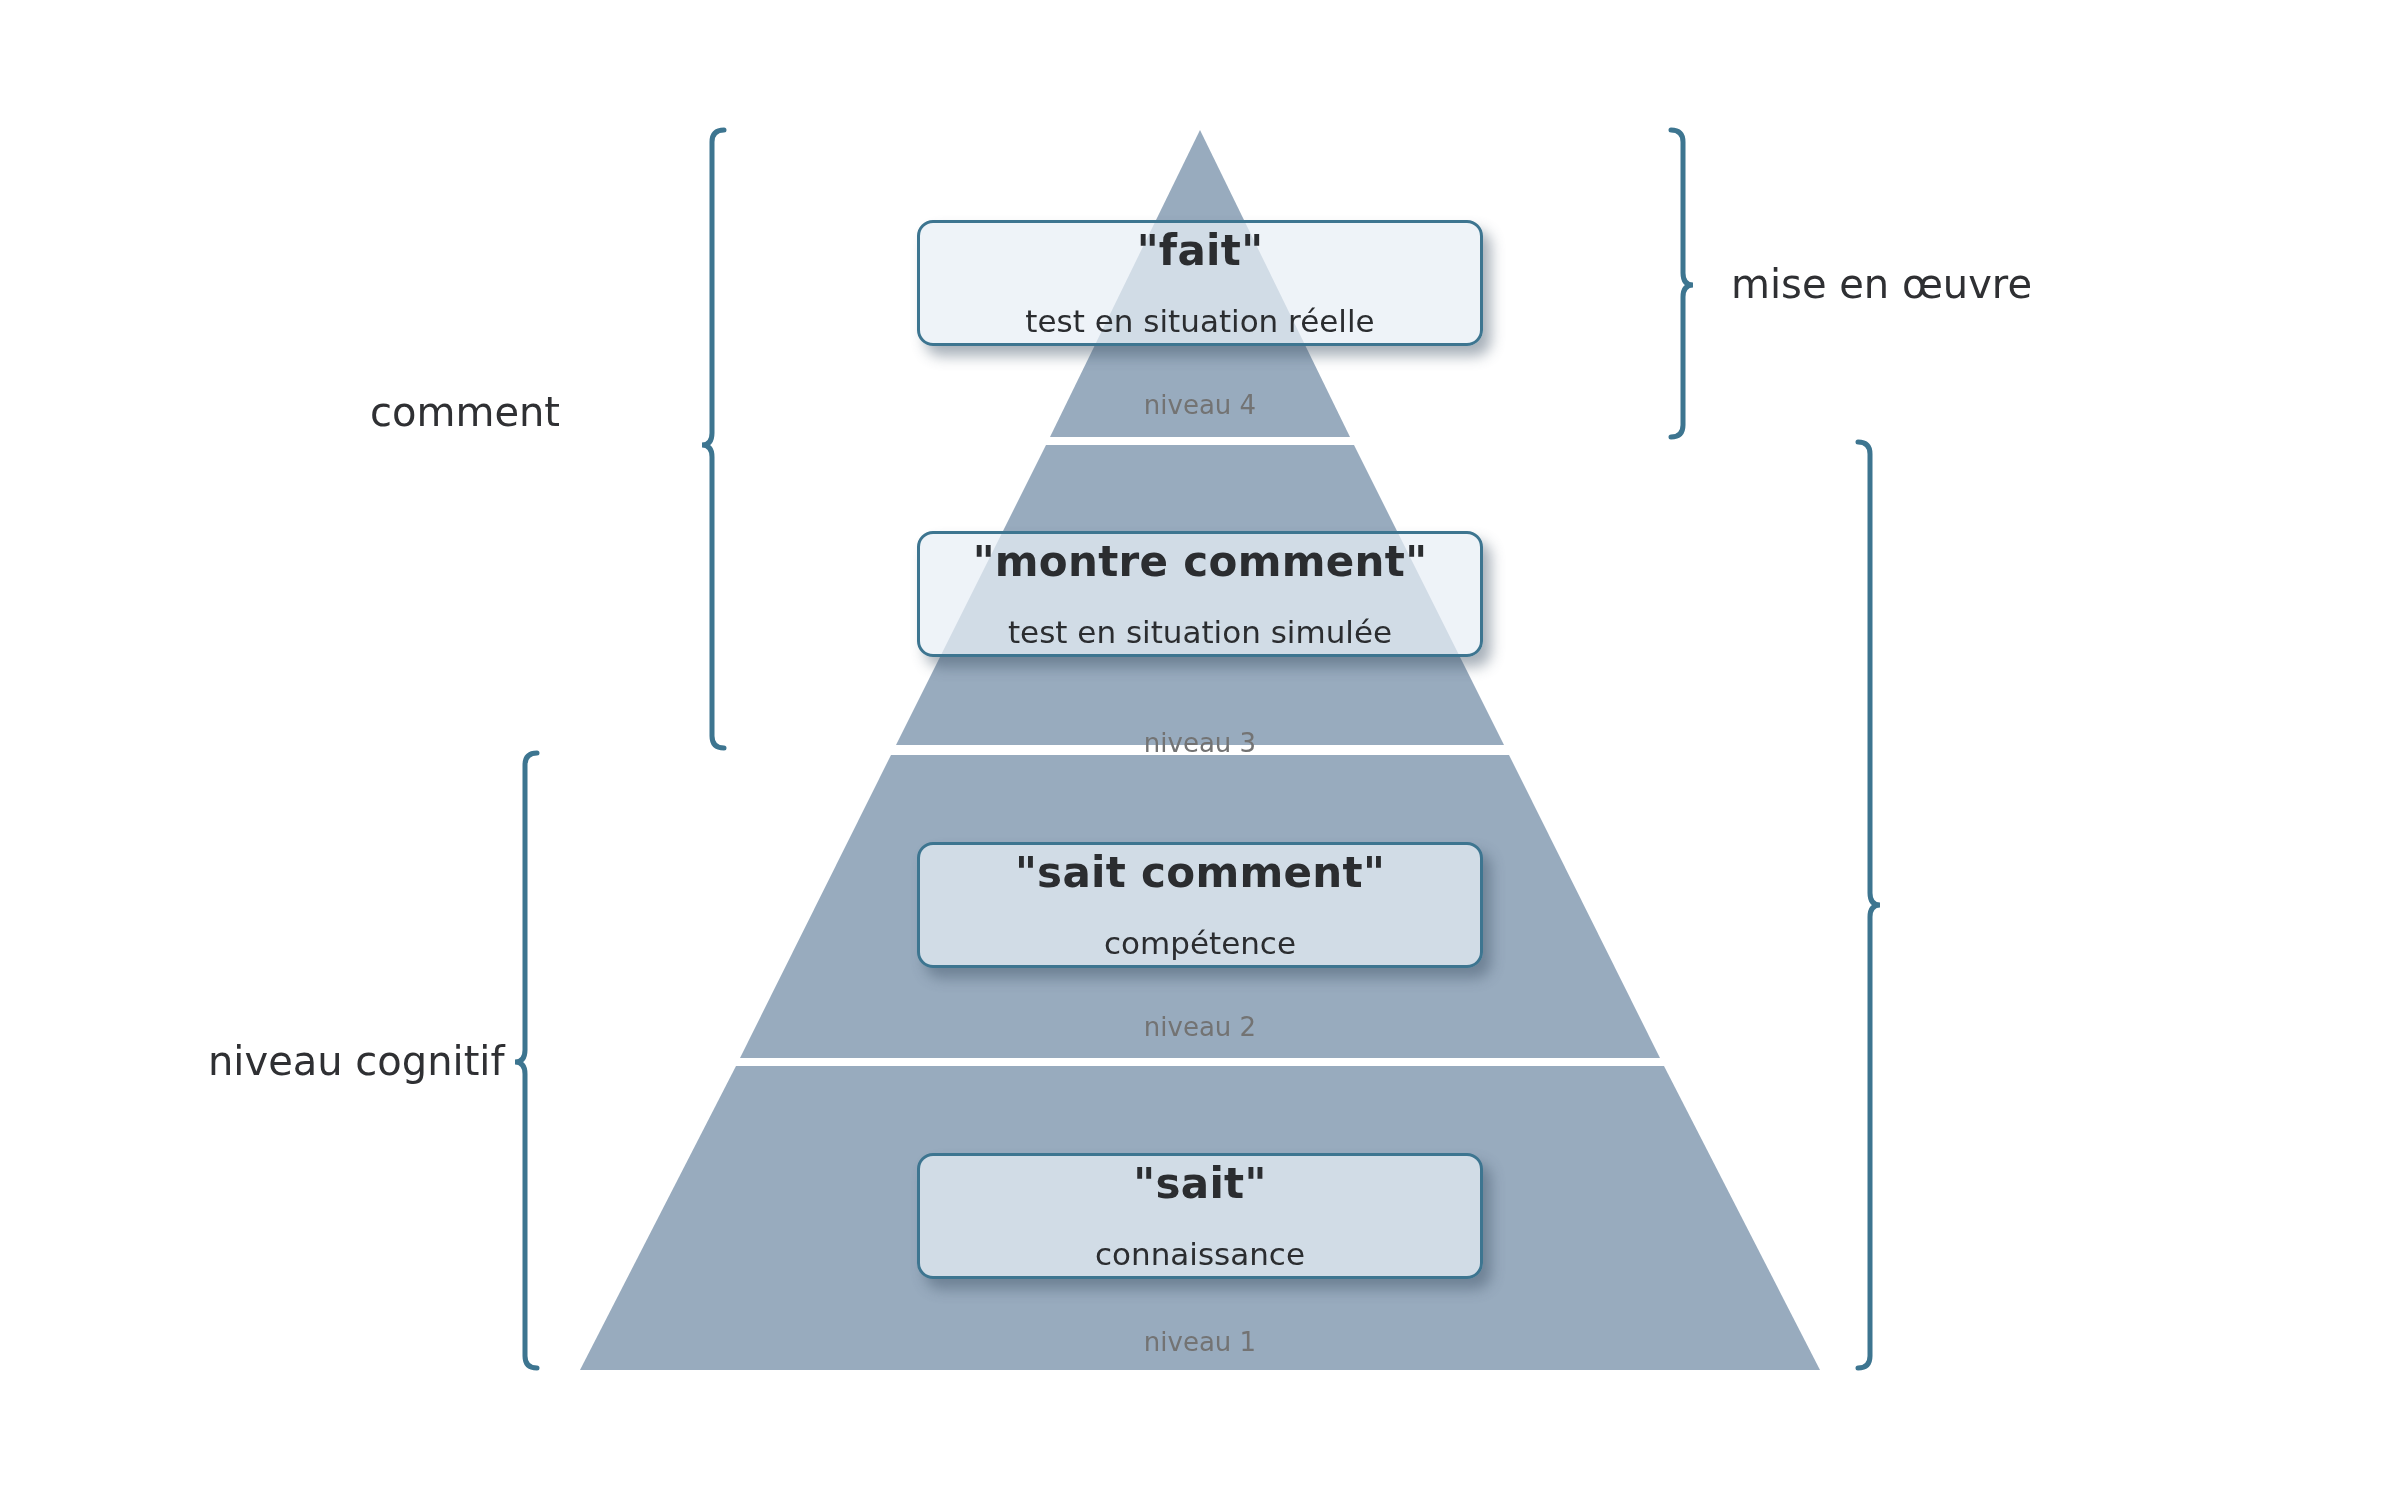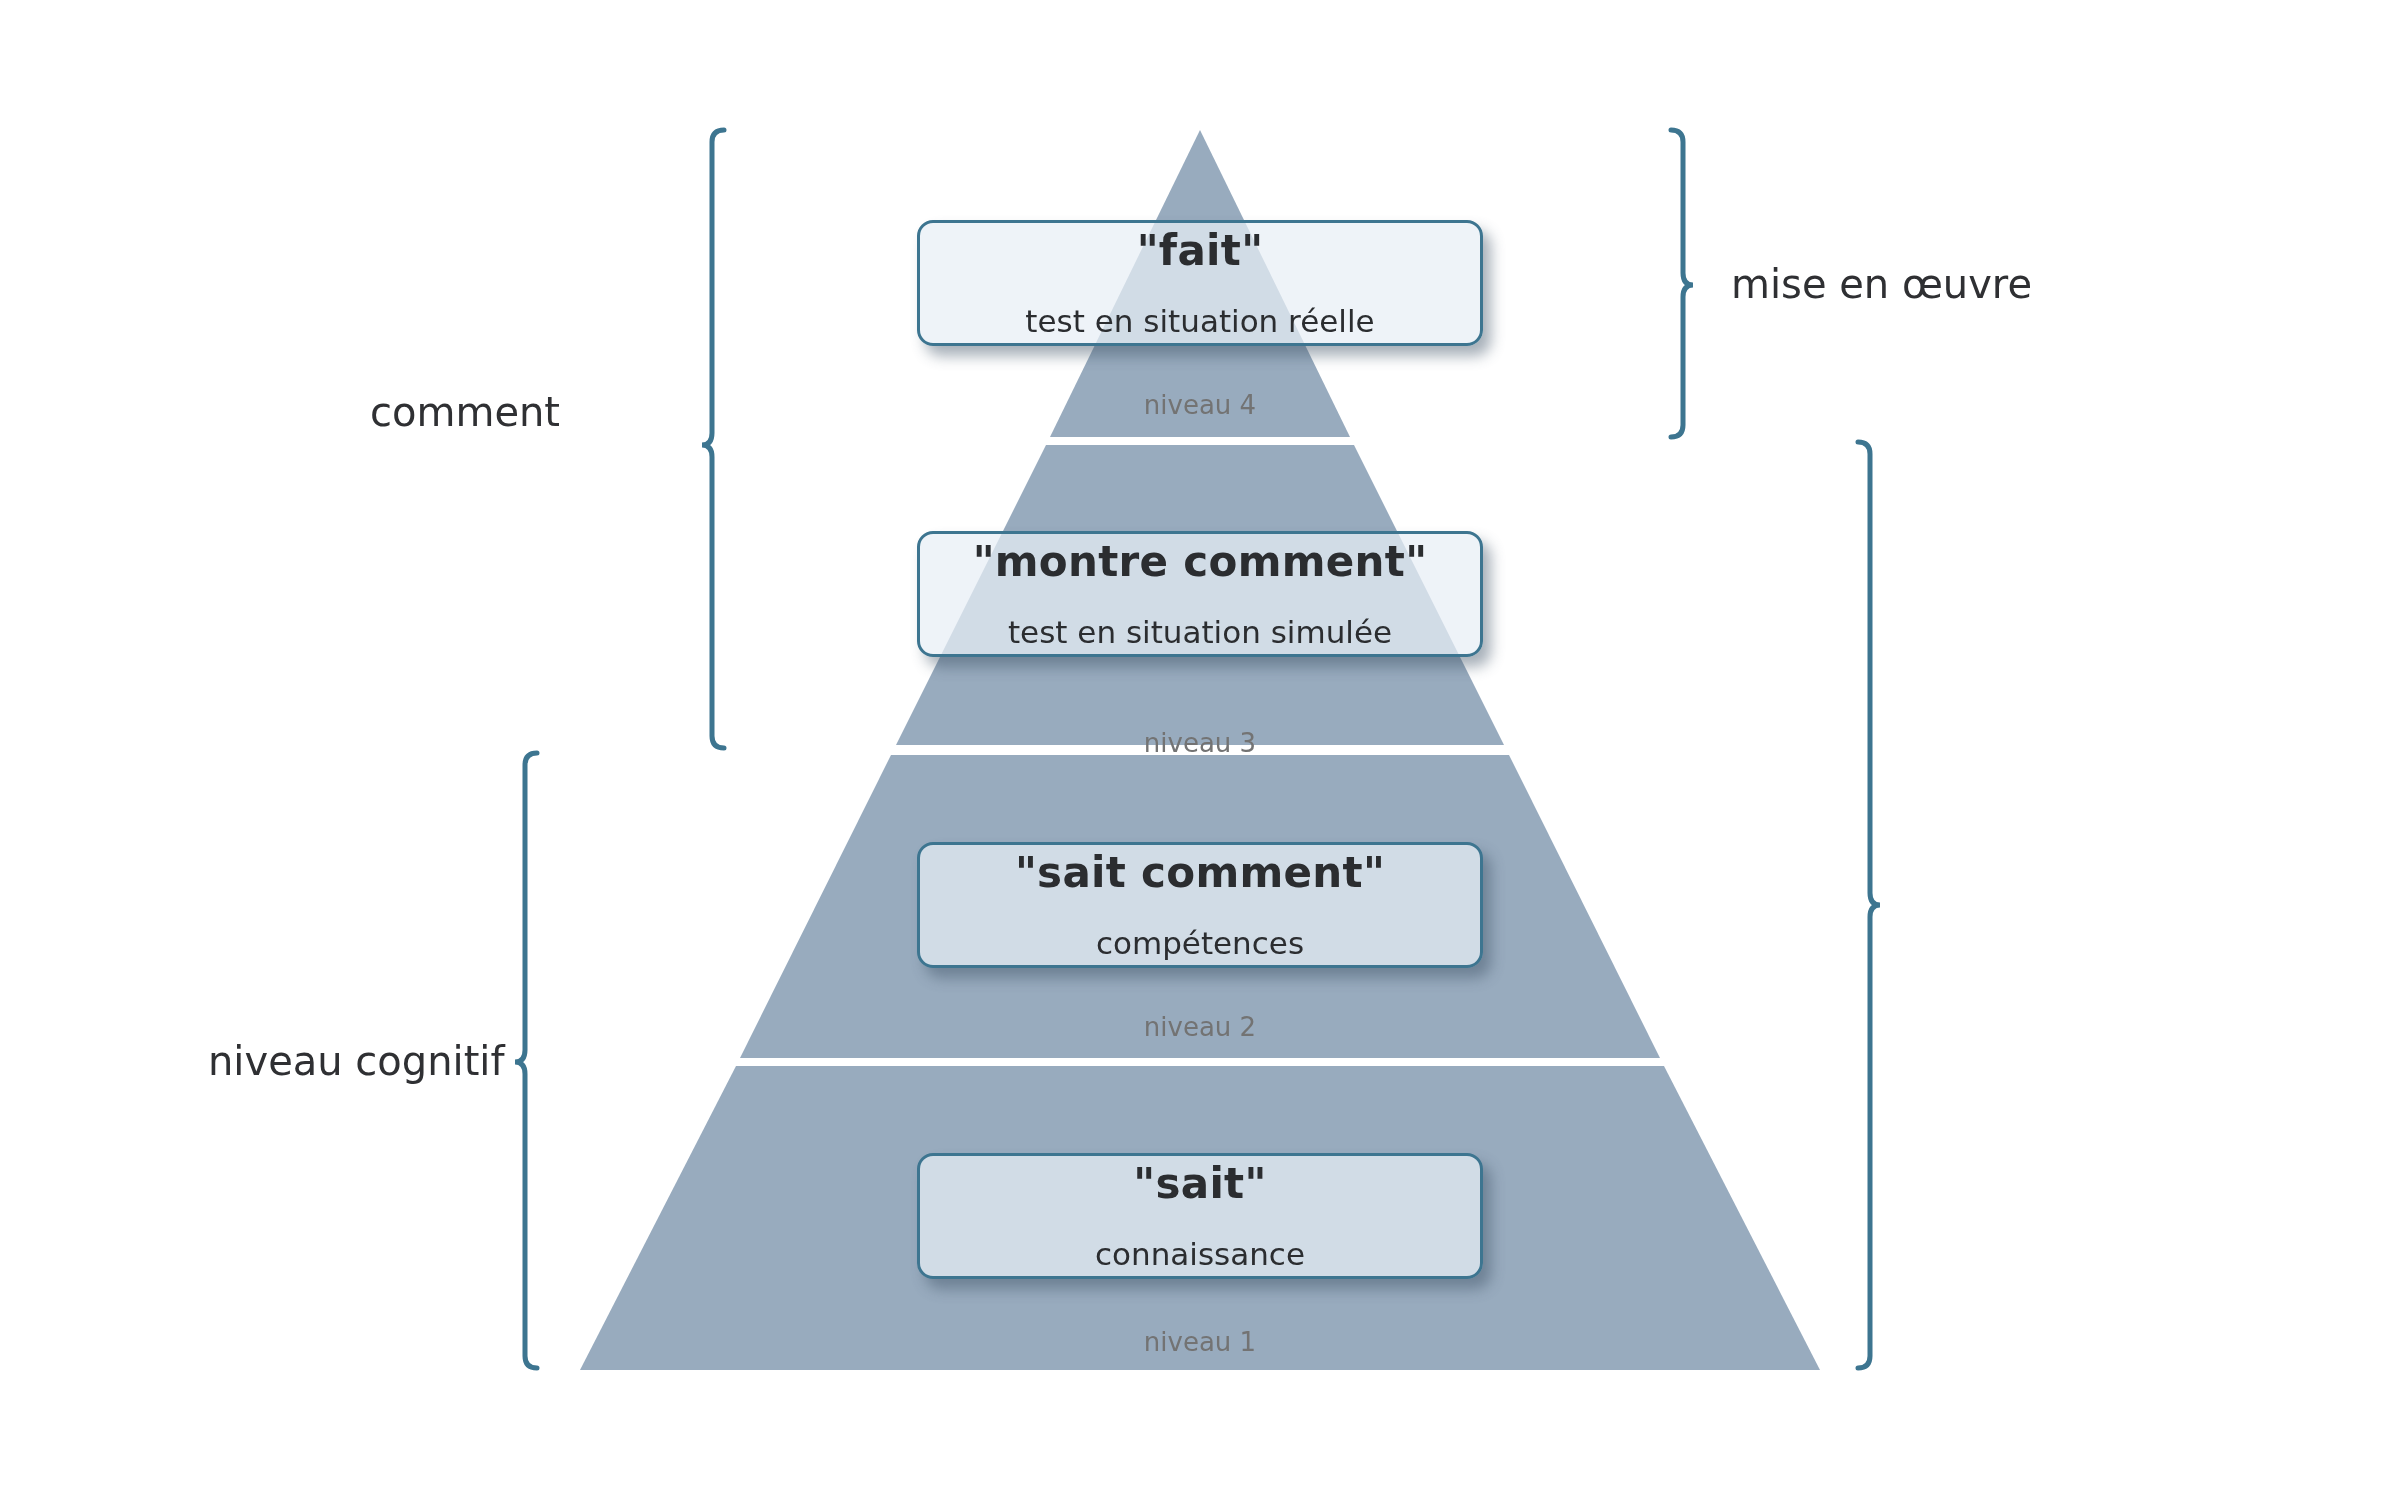--- a/index.html
+++ b/index.html
@@ -42,21 +42,21 @@
 <div class="box" style="top:220px;">
   <div class="title">"fait"</div>
   <div class="sub">test en situation réelle</div>
 </div>
 <div class="box" style="top:531px;">
   <div class="title">"montre comment"</div>
   <div class="sub">test en situation simulée</div>
 </div>
 <div class="box" style="top:842px;">
   <div class="title">"sait comment"</div>
-  <div class="sub">compétences</div>
+  <div class="sub">compétence</div>
 </div>
 <div class="box" style="top:1153px;">
   <div class="title">"sait"</div>
   <div class="sub">connaissance</div>
 </div>
 
 <div class="niveau" style="top:390px;">niveau 4</div>
 <div class="niveau" style="top:728px;">niveau 3</div>
 <div class="niveau" style="top:1012px;">niveau 2</div>
 <div class="niveau" style="top:1327px;">niveau 1</div>

